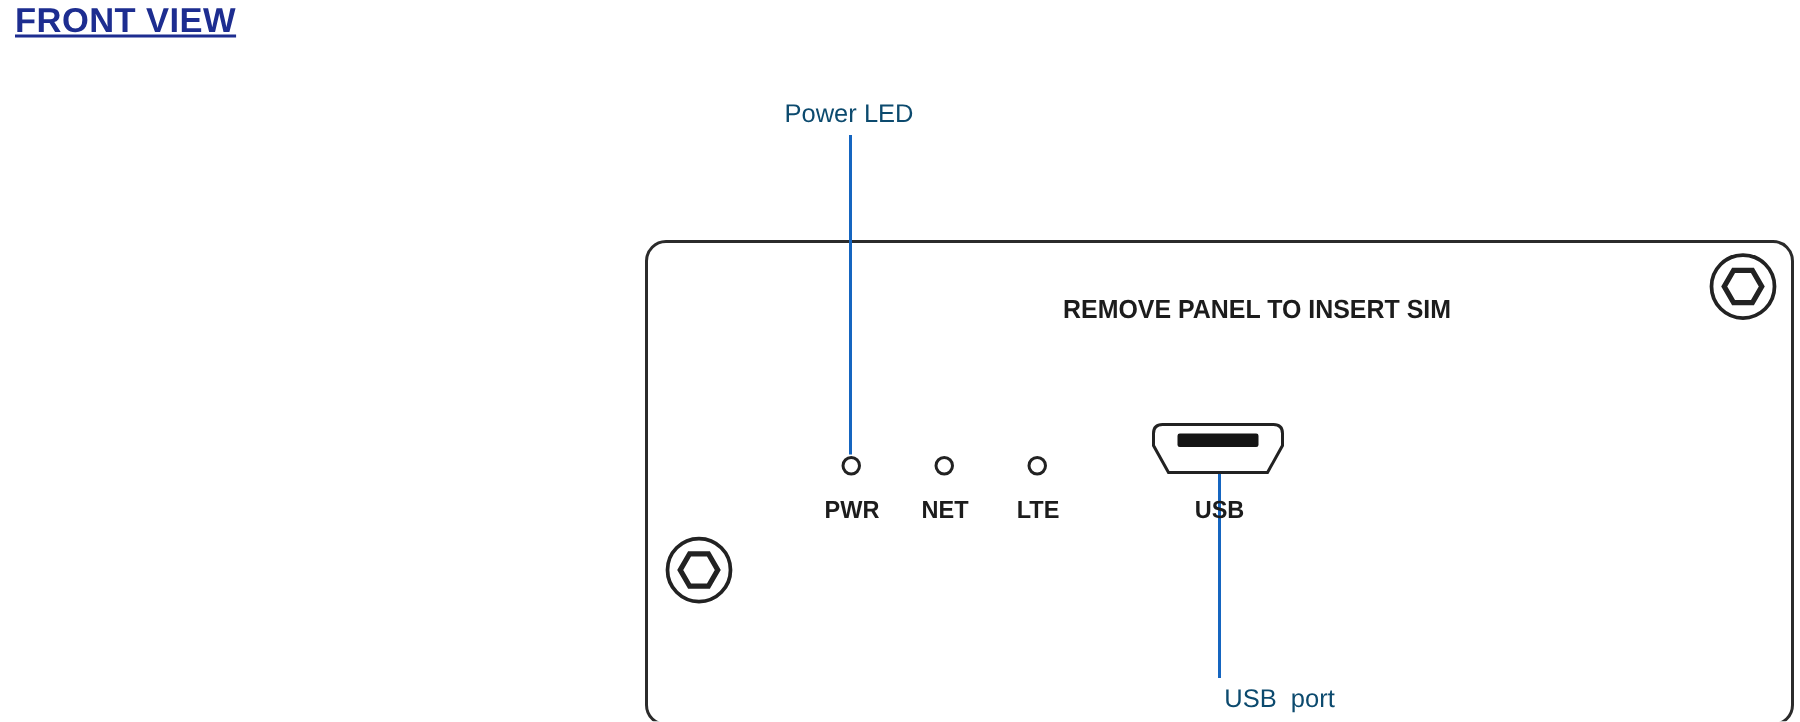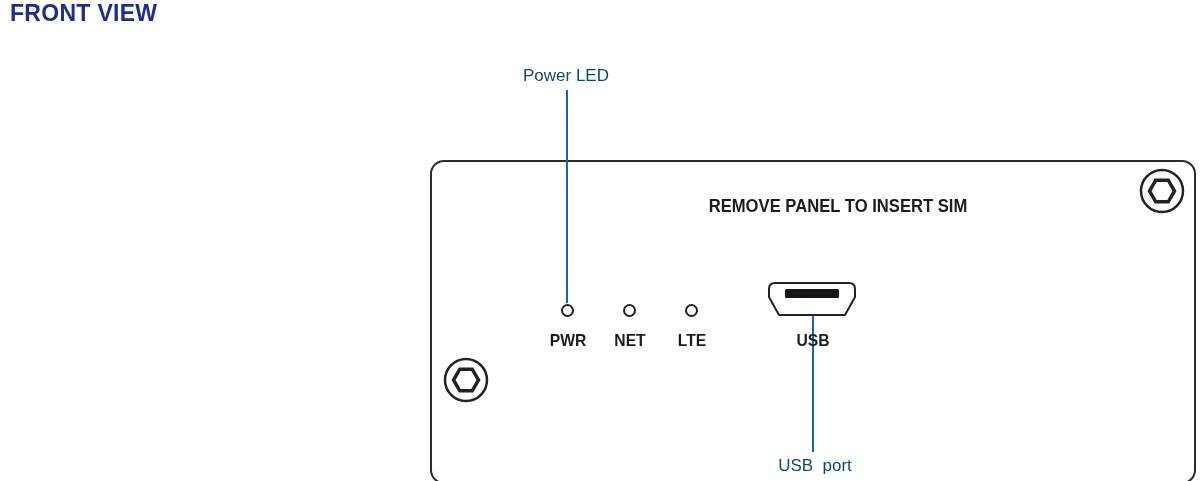--- a/index.html
+++ b/index.html
@@ -17,36 +17,37 @@
   }
   .title {
     position: absolute;
     left: 10px;
     top: 0px;
     margin: 0;
     font-size: 23px;
     font-weight: 700;
     color: #1d2d90;
     letter-spacing: 0.3px;
+    text-decoration: underline;
   }
   .callout-label {
     position: absolute;
     font-size: 17px;
     font-weight: 400;
     color: #0c4a6e;
     white-space: pre;
     z-index: 3;
   }
   .power-callout {
     left: 566px;
     top: 66px;
     transform: translateX(-50%);
   }
   .usb-callout {
-    left: 815px;
+    left: 853px;
     top: 456px;
     transform: translateX(-50%);
   }
   .callout-line {
     position: absolute;
     width: 2px;
     background: #1565c0;
     z-index: 1;
   }
   .power-line {

